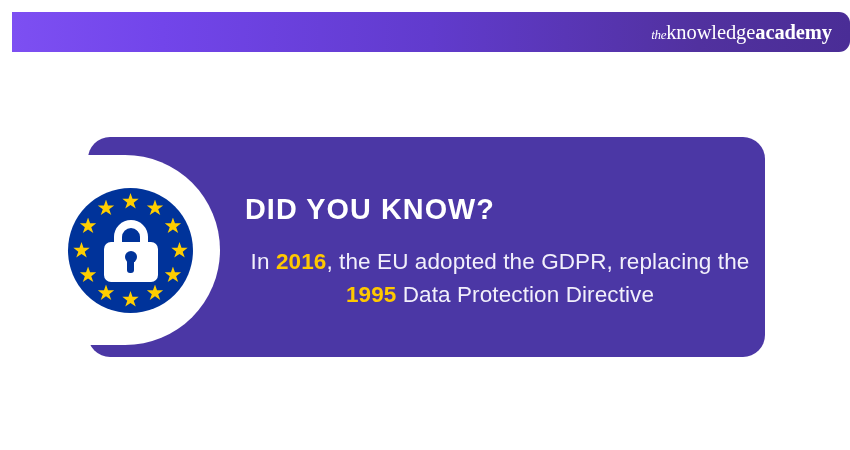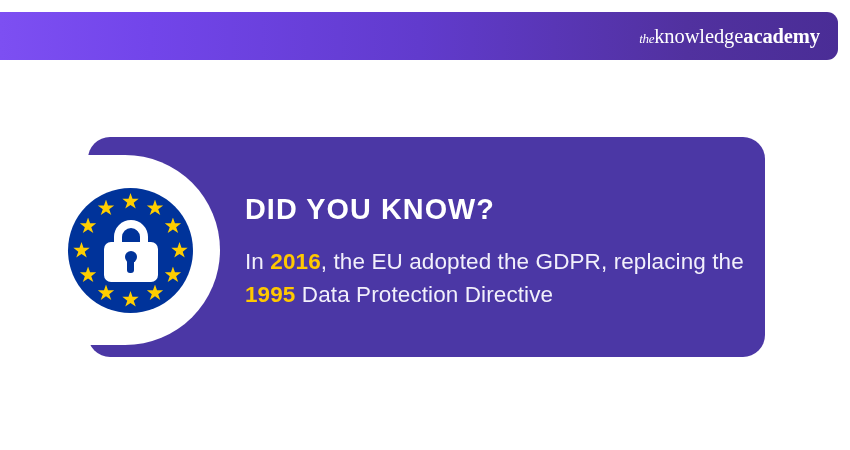--- a/index.html
+++ b/index.html
@@ -12,24 +12,24 @@
     height: 450px;
     background: #ffffff;
     font-family: "Liberation Sans", sans-serif;
     overflow: hidden;
     position: relative;
   }
 
   
   .header-bar {
     position: absolute;
-    left: 0;
+    left: 12px;
     top: 12px;
     width: 838px;
-    height: 48px;
+    height: 40px;
     background: linear-gradient(90deg, #7d4ff2 0%, #7245ea 18%, #613bcd 50%, #51319f 82%, #4a2d96 100%);
     border-top-right-radius: 11px;
     border-bottom-right-radius: 11px;
     box-sizing: border-box;
   }
   .logo {
     position: absolute;
     right: 18px;
     top: 50%;
     transform: translateY(-50%);
@@ -177,20 +177,21 @@
   }
   .body-text {
     margin: 0;
     padding-top: 21px;
     color: #f2f0fb;
     font-family: "Liberation Sans", sans-serif;
     font-size: 22.5px;
     font-weight: 400;
     line-height: 33px;
     letter-spacing: 0.1px;
+    text-align: center;
   }
   .hl {
     color: #ffc800;
     font-weight: 700;
   }
 </style>
 </head>
 <body>
 
 <div class="header-bar">

